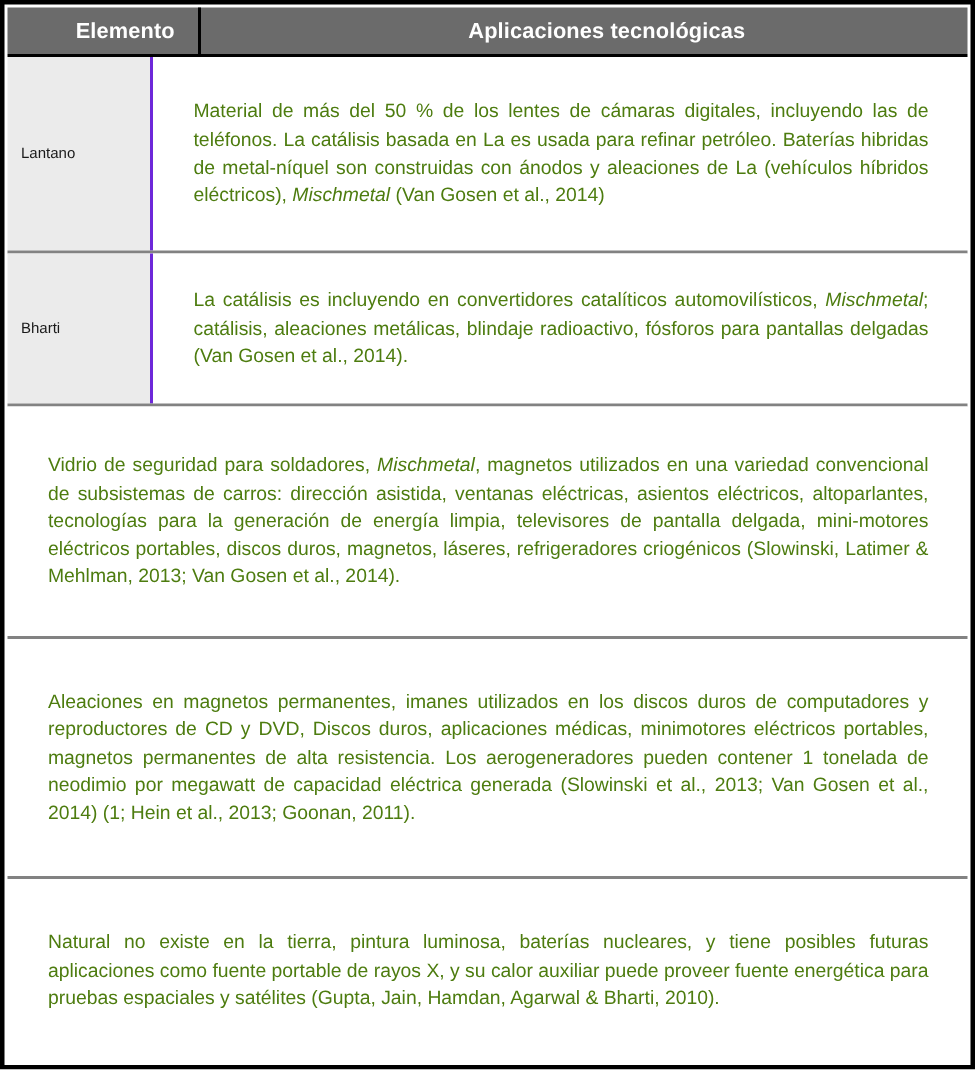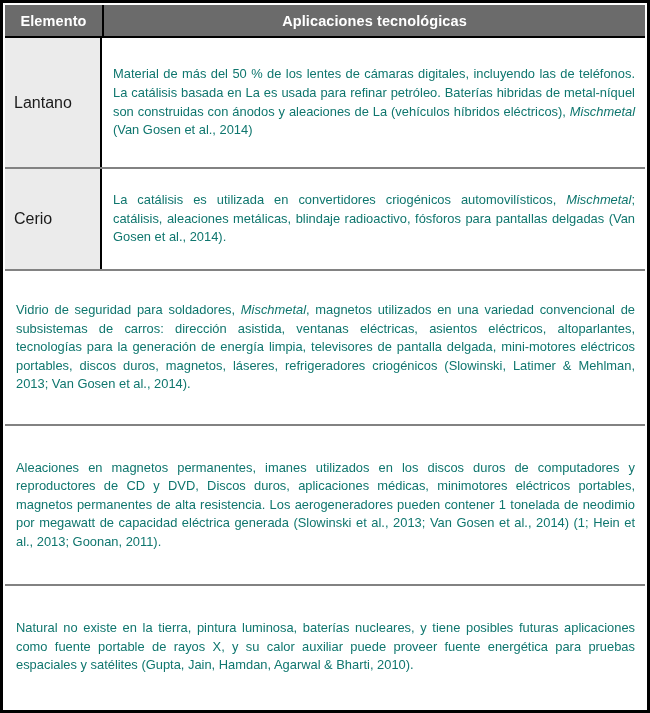--- a/index.html
+++ b/index.html
@@ -31,20 +31,21 @@
   }
   .hcell {
     background: #6b6b6b;
     color: #ffffff;
     font-weight: bold;
     font-size: 14.5px;
     display: flex;
     align-items: center;
     justify-content: center;
     letter-spacing: 0.1px;
+    padding-left: 30px;
   }
   .col-element {
     flex: 0 0 97px;
     width: 97px;
   }
   .hcell.col-element {
     border-right: 2px solid #000000;
   }
   .hcell.col-apps {
     flex: 1 1 auto;
@@ -64,42 +65,42 @@
     border-top: none;
   }
   .row-lantano     { flex: 0 0 129px; }
   .row-cerio       { flex: 0 0 102px; }
   .row-praseodimio { flex: 0 0 155px; }
   .row-neodimio    { flex: 0 0 160px; }
   .row-prometio    { flex: 1 1 auto;  }
   .cell-element {
     box-sizing: border-box;
     background: #ebebeb;
-    border-right: 2px solid #000000;
+    border-right: 2px solid #6d28d9;
     display: flex;
     align-items: center;
     padding-left: 9px;
-    font-size: 16px;
+    font-size: 10px;
     color: #1a1a1a;
   }
   .cell-apps {
     flex: 1 1 auto;
     box-sizing: border-box;
     display: flex;
     flex-direction: column;
     justify-content: center;
     padding: 6px 10px 6px 11px;
     background: #ffffff;
   }
   .desc {
-    margin: 0;
+    margin: 16px;
     font-size: 12.9px;
     line-height: 1.44;
     text-align: justify;
-    color: #0f766e;
+    color: #4d7c0f;
   }
   .italic {
     font-style: italic;
   }
 </style>
 </head>
 <body>
 
 <div class="page">
   <div class="table-frame">
@@ -112,23 +113,23 @@
     <div class="tbody">
 
       <div class="trow row-lantano">
         <div class="cell-element col-element">Lantano</div>
         <div class="cell-apps">
           <p class="desc"><span>Material de más del 50 % de los lentes de cámaras digitales, incluyendo las de teléfonos. La catálisis basada en La es usada para refinar petróleo. Baterías hibridas de metal-níquel son construidas con ánodos y aleaciones de La (vehículos híbridos eléctricos), </span><span class="italic">Mischmetal</span><span> (Van Gosen et al., 2014)</span></p>
         </div>
       </div>
 
       <div class="trow row-cerio">
-        <div class="cell-element col-element">Cerio</div>
+        <div class="cell-element col-element">Bharti</div>
         <div class="cell-apps">
-          <p class="desc"><span>La catálisis es utilizada en convertidores criogénicos automovilísticos, </span><span class="italic">Mischmetal</span><span>; catálisis, aleaciones metálicas, blindaje radioactivo, fósforos para pantallas delgadas (Van Gosen et al., 2014).</span></p>
+          <p class="desc"><span>La catálisis es incluyendo en convertidores catalíticos automovilísticos, </span><span class="italic">Mischmetal</span><span>; catálisis, aleaciones metálicas, blindaje radioactivo, fósforos para pantallas delgadas (Van Gosen et al., 2014).</span></p>
         </div>
       </div>
 
       <div class="trow row-praseodimio">
         <div class="cell-apps">
           <p class="desc"><span>Vidrio de seguridad para soldadores, </span><span class="italic">Mischmetal</span><span>, magnetos utilizados en una variedad convencional de subsistemas de carros: dirección asistida, ventanas eléctricas, asientos eléctricos, altoparlantes, tecnologías para la generación de energía limpia, televisores de pantalla delgada, mini-motores eléctricos portables, discos duros, magnetos, láseres, refrigeradores criogénicos (Slowinski, Latimer &amp; Mehlman, 2013; Van Gosen et al., 2014).</span></p>
         </div>
       </div>
 
       <div class="trow row-neodimio">

